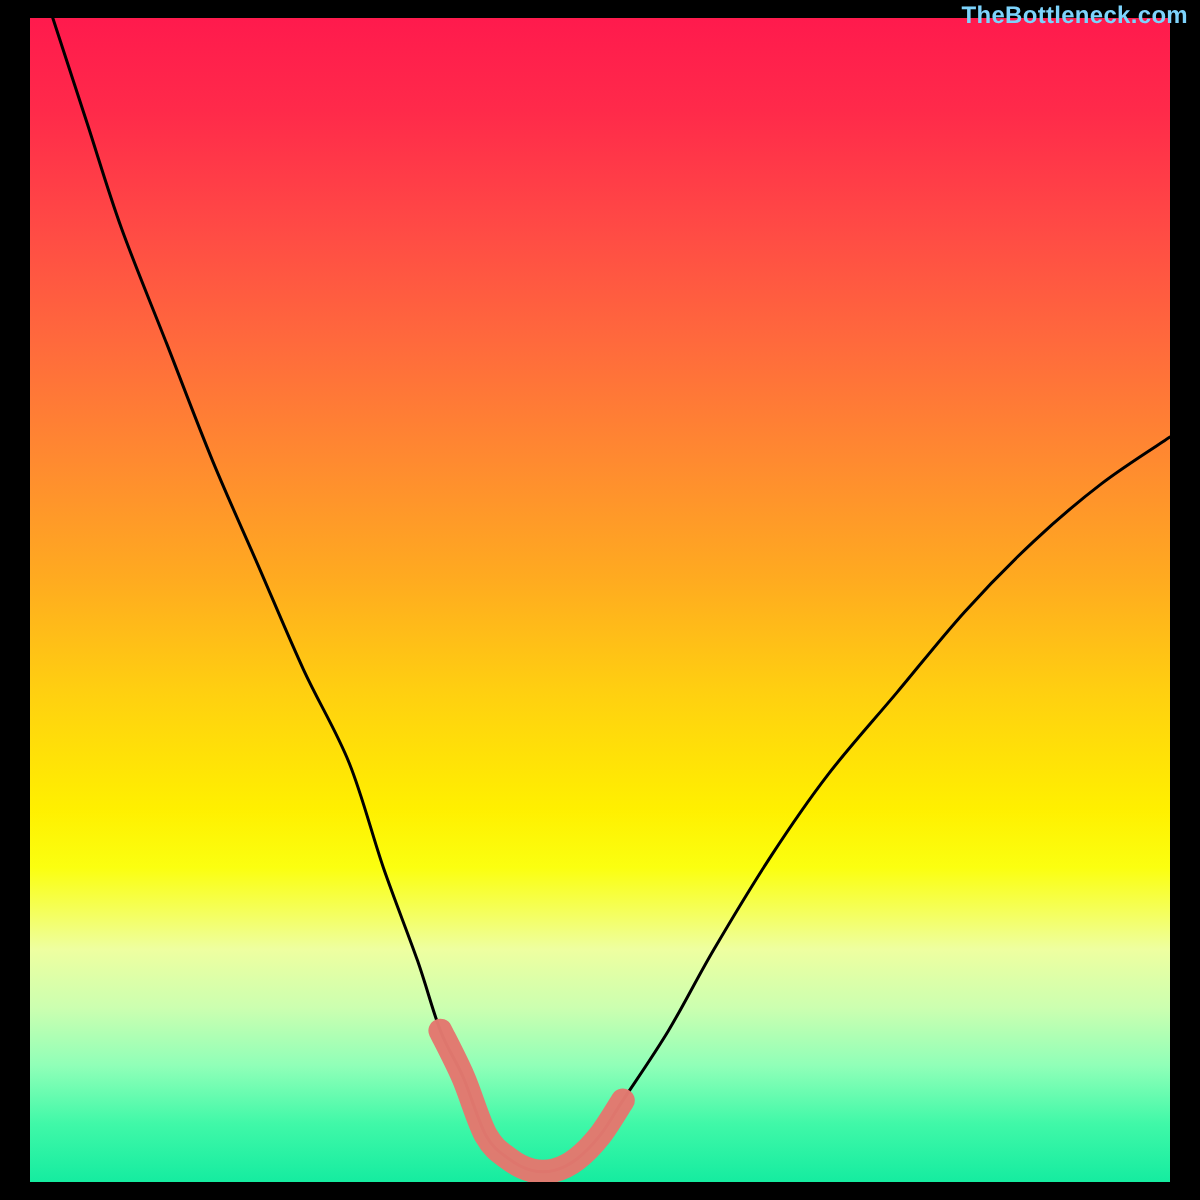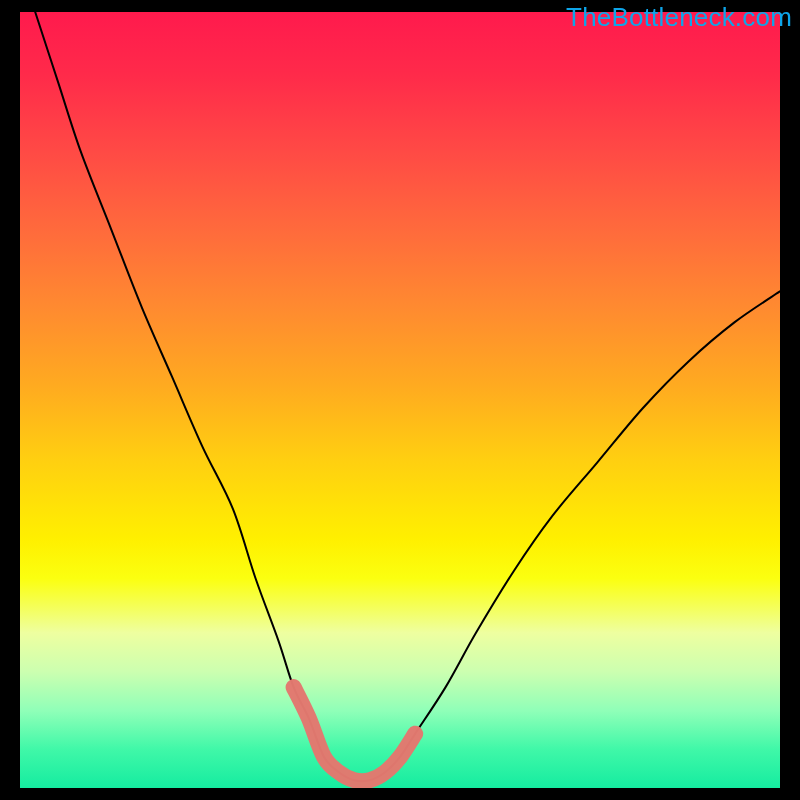--- a/index.html
+++ b/index.html
@@ -41,23 +41,23 @@
       #ccffb0 85%,
       #90ffb8 90%,
       #40f8a8 95%,
       #15eca0 100%
     );
   }
   .watermark {
     position: absolute;
     top: 2px;
     right: 8px;
-    color: #0ea5e9;
-    font-size: 26px;
-    font-weight: 400;
+    color: #7dd3fc;
+    font-size: 16px;
+    font-weight: 700;
     letter-spacing: 0.2px;
     z-index: 100;
     user-select: none;
   }
   svg.curves {
     position: absolute;
     left: 0;
     top: 0;
     width: 760px;
     height: 776px;

